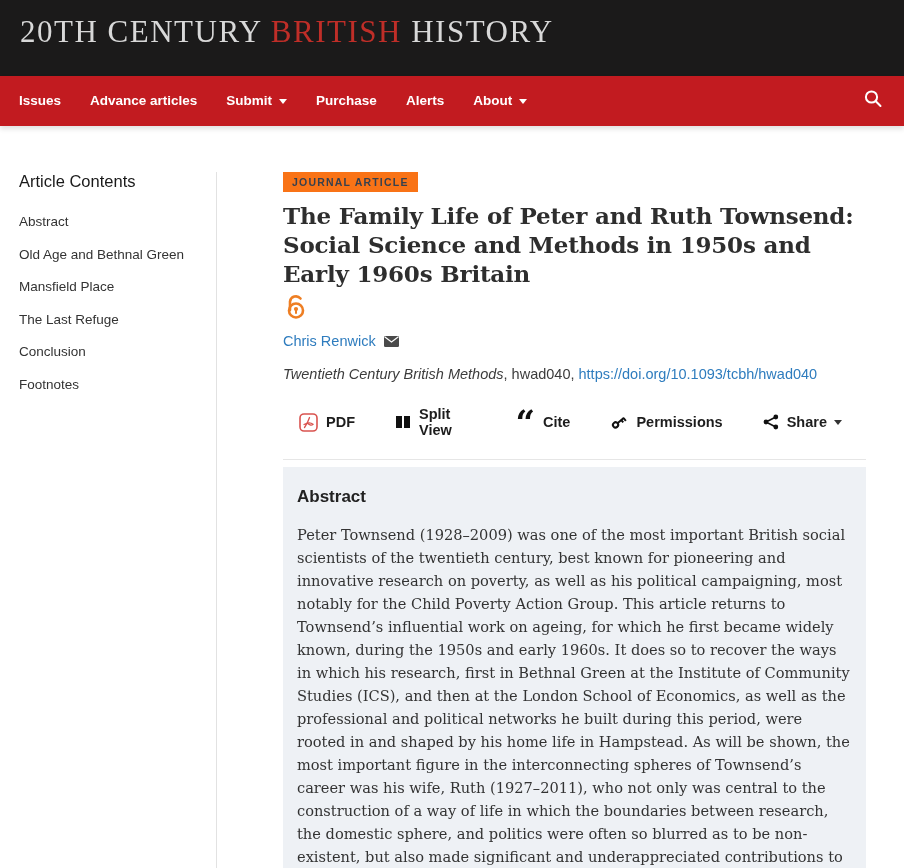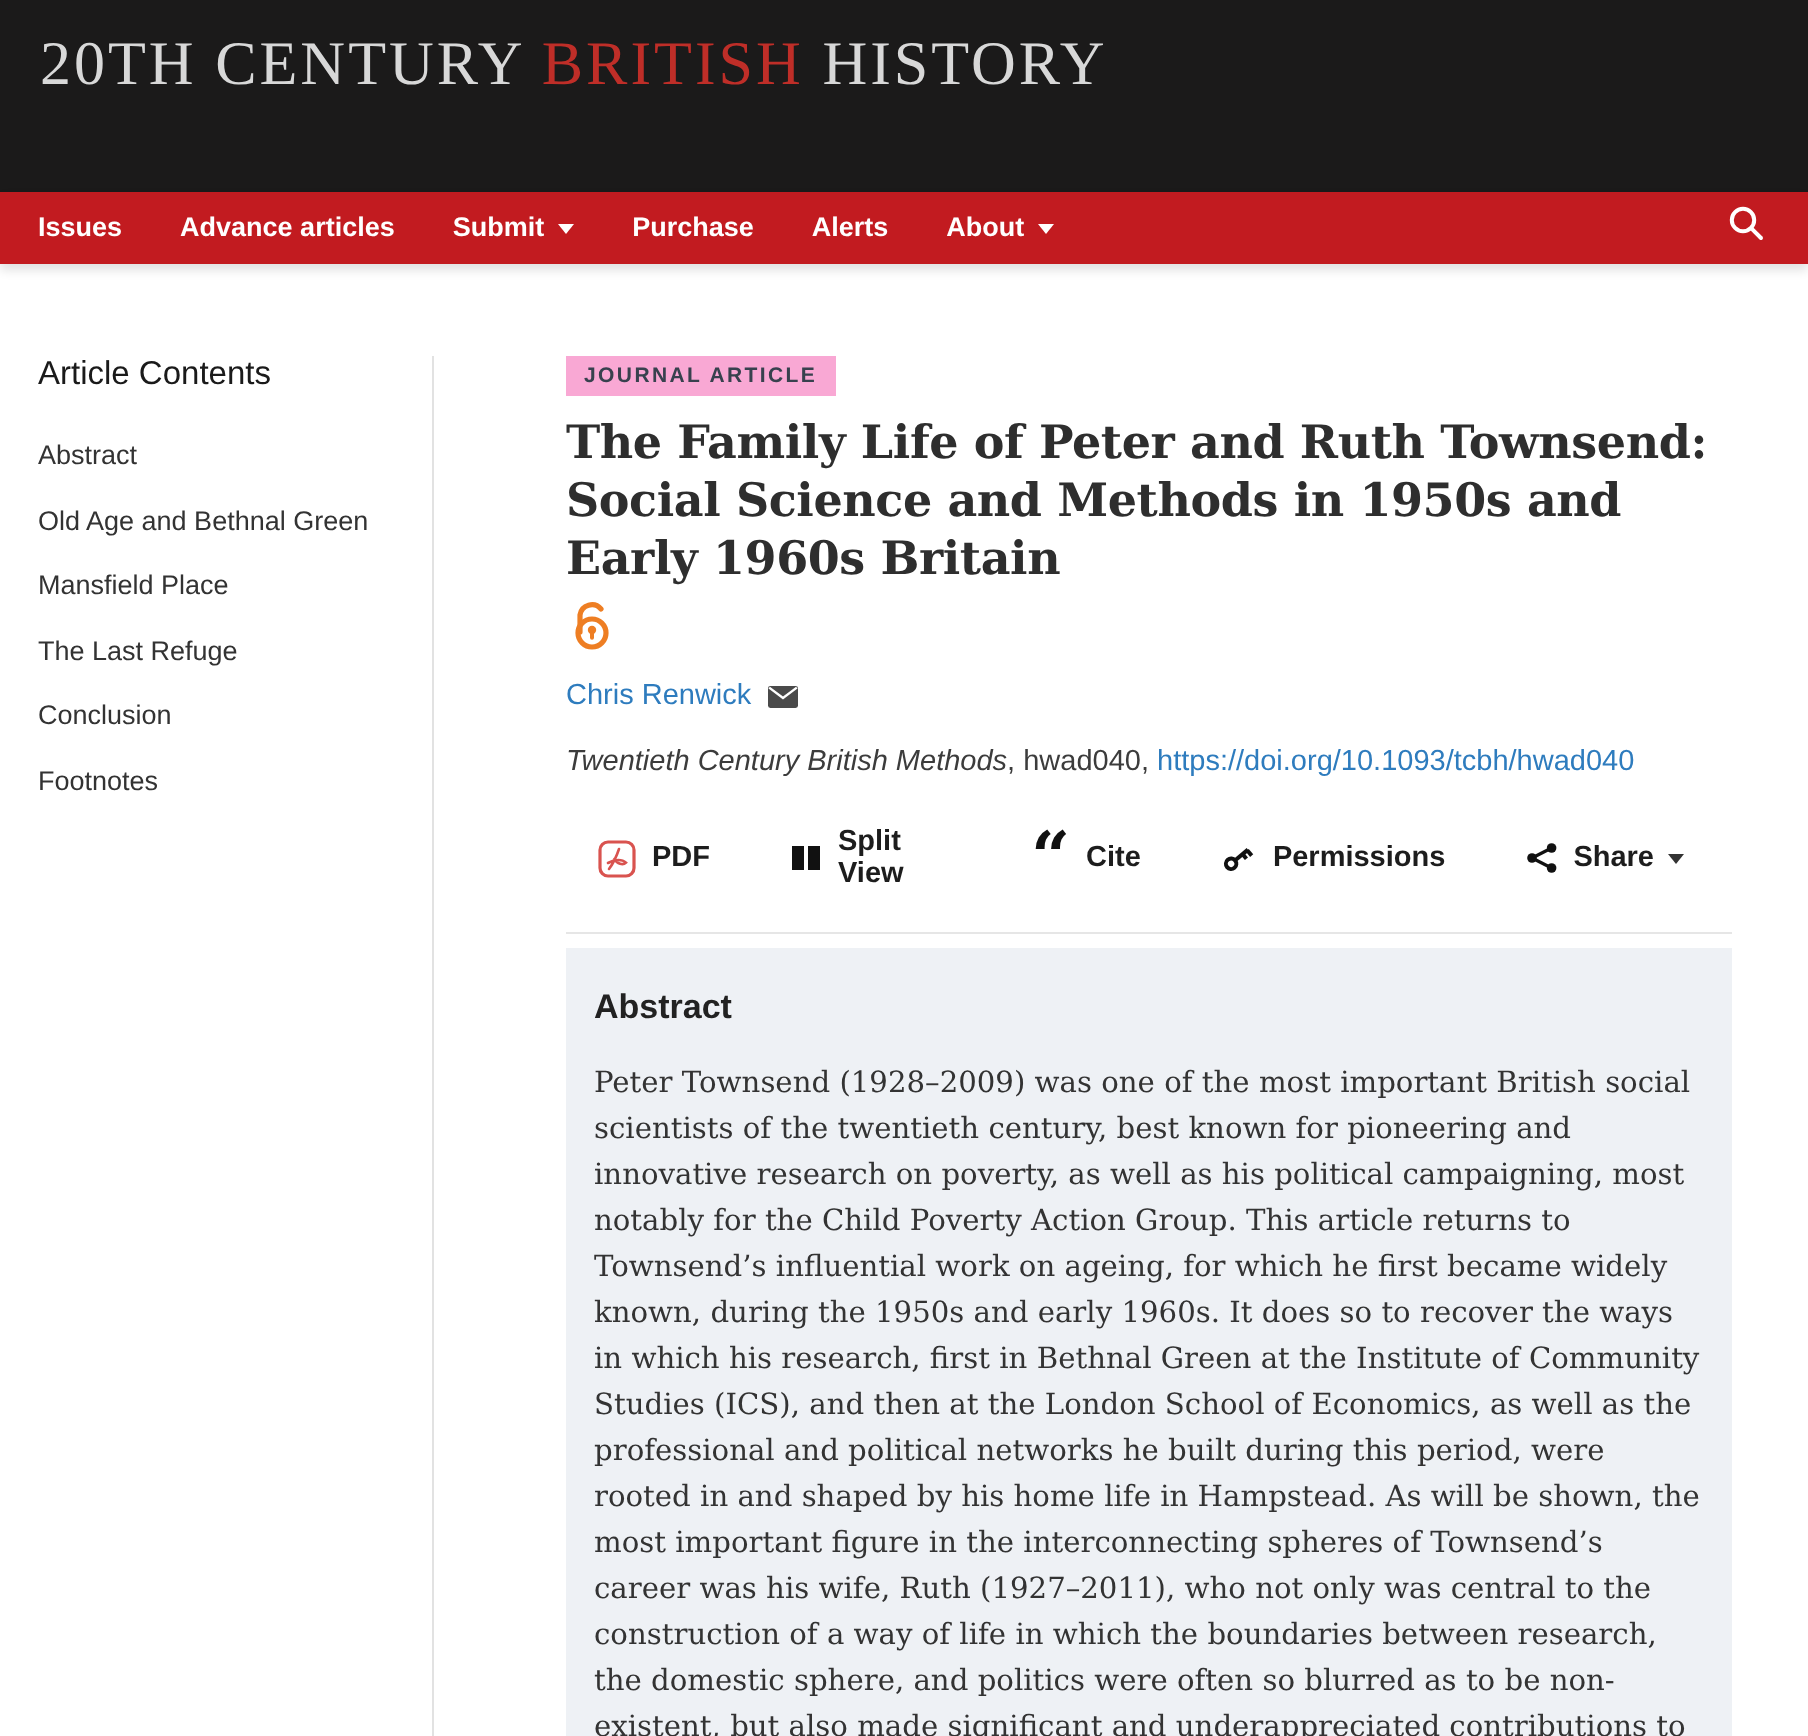--- a/index.html
+++ b/index.html
@@ -1,45 +1,45 @@
 <!DOCTYPE html>
 <html><head>
 <meta charset="utf-8">
 <style>
   * { margin:0; padding:0; box-sizing:border-box; }
   html,body { width:904px; height:868px; overflow:hidden; background:#ffffff;
     font-family:"Liberation Sans","DejaVu Sans",sans-serif; }
 
   
-  .masthead { background:#1b1a1a; height:96px; padding:14px 0 0 20px; }
+  .masthead { background:#1b1a1a; height:76px; padding:14px 0 0 20px; }
   .logo { font-family:"Liberation Serif","DejaVu Serif",serif; font-size:31px;
     letter-spacing:1.5px; color:#d8d8d8; white-space:nowrap; }
   .logo .brand-red { color:#bf2e28; }
 
   
-  .navbar { background:#c21b20; height:36px; display:flex; align-items:center;
+  .navbar { background:#c21b20; height:50px; display:flex; align-items:center;
     padding:0 16px 0 19px; box-shadow:0 3px 5px rgba(0,0,0,0.12); position:relative; }
   .nav-item { color:#ffffff; font-size:13.5px; font-weight:700; margin-right:29px;
     cursor:pointer; display:flex; align-items:center; line-height:38px; }
   .caret { display:inline-block; width:0; height:0; border-left:4px solid transparent;
     border-right:4px solid transparent; border-top:5px solid #ffffff; margin-left:7px; }
   .nav-spacer { flex:1; }
   .search-btn { cursor:pointer; display:flex; align-items:center; padding:4px; }
 
   
   .page { display:flex; padding-top:46px; }
   .sidebar { width:217px; flex:0 0 217px; padding:0 18px 0 19px;
     border-right:1px solid #e2e2e2; min-height:704px; }
   .sidebar h2 { font-size:16.5px; font-weight:400; color:#1a1a1a; margin-bottom:24px; }
   .toc-item { font-size:13.5px; color:#333333; margin-bottom:19px; cursor:pointer;
     line-height:1.0; }
 
   .content { width:583px; margin-left:66px; }
 
-  .badge { display:inline-block; background:#f9a8d4; color:#38414e; font-size:10.5px;
+  .badge { display:inline-block; background:#f97316; color:#38414e; font-size:10.5px;
     font-weight:700; letter-spacing:1.2px; padding:4px 9px; }
 
   h1.title { font-family:"DejaVu Serif","Liberation Serif",serif; font-size:23px;
     font-weight:700; color:#2e2e2e; line-height:29px; margin-top:9px;
     letter-spacing:-0.2px; }
   .oa-row { margin:5px 0 10px 0; }
 
   .author-row { margin-top:4px; display:flex; align-items:center; }
   .author-link { color:#2e7cbe; font-size:14.5px; cursor:pointer; }
   .mail-icon { margin-left:8px; cursor:pointer; display:inline-flex; }

